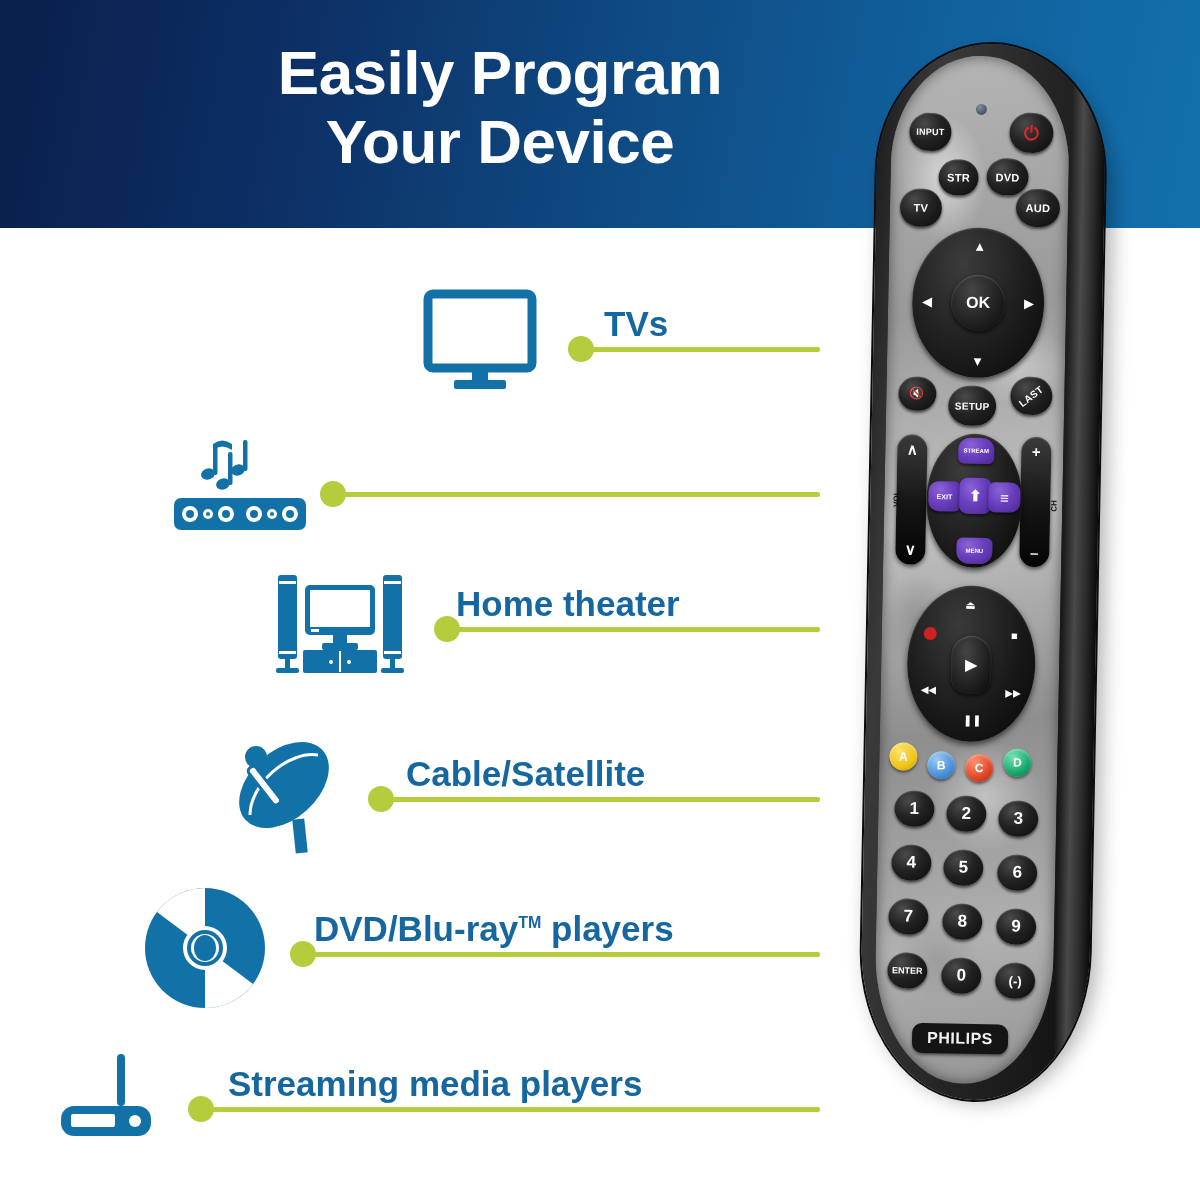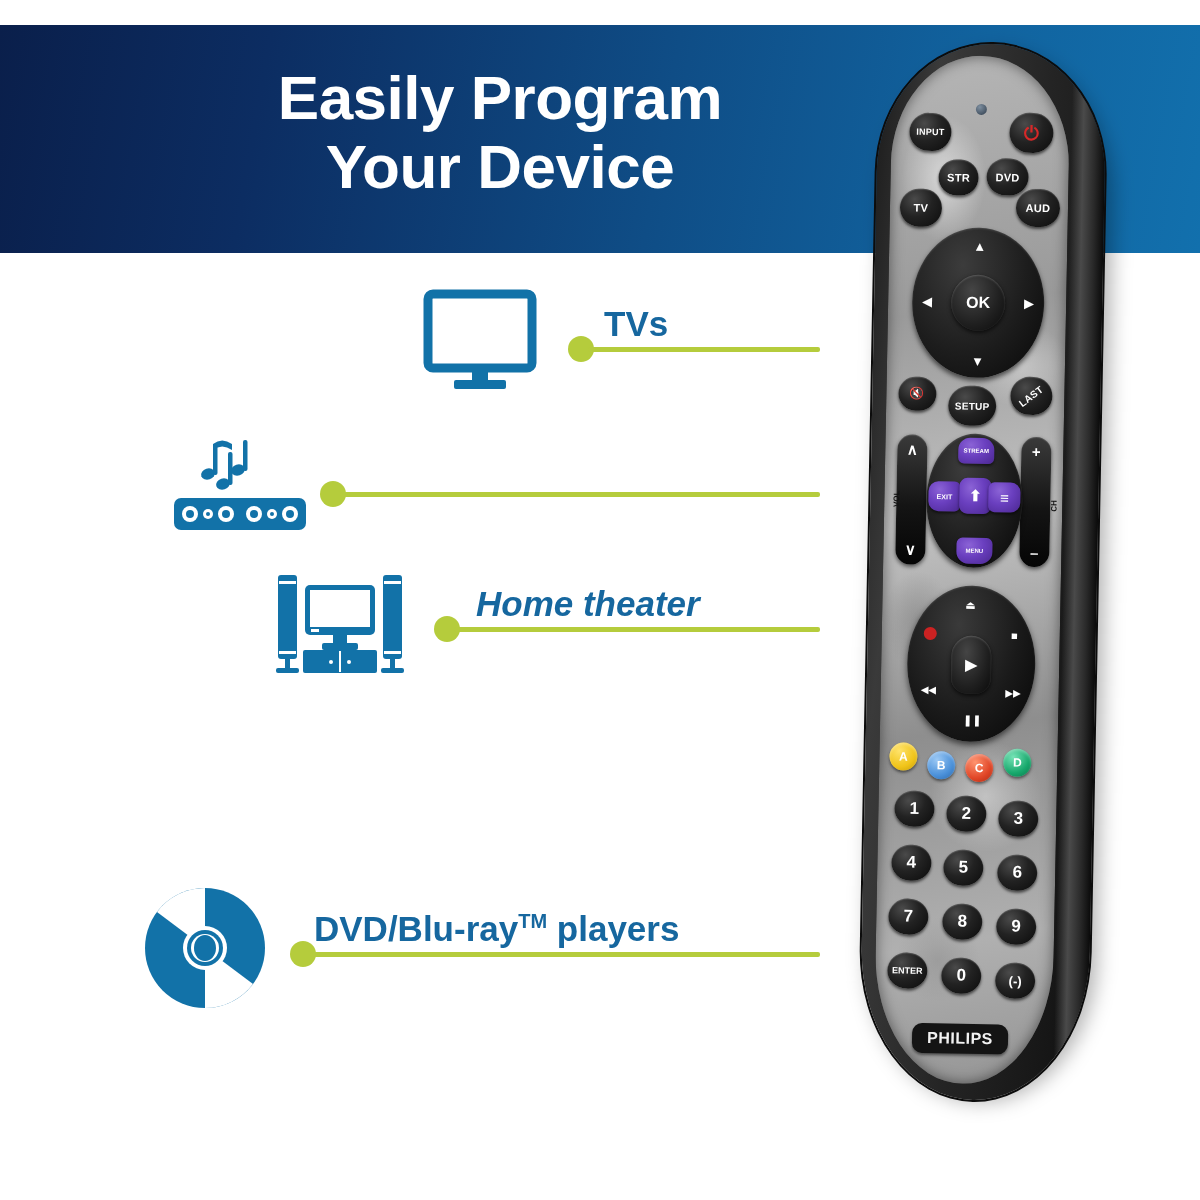--- a/index.html
+++ b/index.html
@@ -9,21 +9,20 @@
     background:#ffffff;
     position:relative;
     overflow:hidden;
   }
 
   
   .header {
     position:absolute; left:0; top:0; width:1200px; height:228px;
     background:linear-gradient(100deg,#0a1f4b 0%, #0c2d62 22%, #0f4d86 55%, #11639f 80%, #1270ad 100%);
     overflow:hidden;
-    margin-top:25px;
   }
   .header-title {
     position:absolute; left:0; top:38px; width:1000px;
     text-align:center;
     color:#ffffff;
     font-size:62px;
     font-weight:bold;
     line-height:1.12;
     letter-spacing:-0.5px;
     white-space:pre-line;
@@ -44,21 +43,21 @@
     white-space:nowrap;
     bottom:74px;
   }
   .feat-line {
     position:absolute; height:5px; background:#b5cc3c; bottom:66px; border-radius:2px;
   }
   .feat-dot {
     position:absolute; width:26px; height:26px; border-radius:50%;
     background:#b5cc3c; bottom:56px;
   }
-  .sup { font-size:20px; vertical-align:super; }
+  .sup { font-size:16px; vertical-align:super; }
 
   
   .remote-wrap { position:absolute; left:845px; top:30px; width:330px; height:1090px; }
   .remote-shadow {
     position:absolute; left:30px; top:22px; width:230px; height:1050px;
     border-radius:118px/150px;
     background:rgba(0,0,0,0.30);
     filter:blur(10px);
     transform:rotate(1.2deg);
   }
@@ -244,41 +243,72 @@
           <rect x="62" y="80" width="36" height="7" rx="2"></rect>
           <rect x="43" y="87" width="74" height="23" rx="2"></rect>
           <rect x="79" y="88" width="2" height="21" fill="#ffffff"></rect>
           <circle cx="71" cy="99" r="2" fill="#ffffff"></circle>
           <circle cx="89" cy="99" r="2" fill="#ffffff"></circle>
         </g>
       </svg>
     </div>
     <div class="feat-dot" style="left:434px;"></div>
     <div class="feat-line" style="left:454px; width:366px;"></div>
-    <div class="feat-label" style="left:476px;font-style:italic;">Home theater</div>
-  </div>
-
+    <div class="feat-label" style="left:456px;">Home theater</div>
+  </div>
+
+  <div class="feature" style="top:490px;">
+    <div class="feat-icon" style="left:190px;">
+      <svg width="140" height="140" viewBox="0 0 140 140">
+        <g fill="#1272a8">
+          <ellipse cx="64" cy="62" rx="52" ry="34" transform="rotate(-42 64 62)"></ellipse>
+          <path d="M30 92 A52 34 -42 0 1 98 32" fill="none" stroke="#ffffff" stroke-width="3"></path>
+          <circle cx="36" cy="34" r="11"></circle>
+          <rect x="40" y="40" width="9" height="46" rx="4" transform="rotate(-38 44 63)" fill="#ffffff" stroke="#1272a8" stroke-width="3"></rect>
+          <rect x="74" y="96" width="12" height="34" transform="rotate(-6 80 113)"></rect>
+        </g>
+      </svg>
+    </div>
+    <div class="feat-dot" style="left:368px;"></div>
+    <div class="feat-line" style="left:388px; width:432px;"></div>
+    <div class="feat-label" style="left:406px;">Cable/Satellite</div>
+  </div>
 
   <div class="feature" style="top:645px;">
     <div class="feat-icon" style="left:105px;">
       <svg width="140" height="140" viewBox="0 0 140 140">
         <circle cx="70" cy="70" r="60" fill="#1272a8"></circle>
         <path d="M70 70 L22 34 A60 60 0 0 1 70 10 Z" fill="#ffffff"></path>
         <path d="M70 70 L118 106 A60 60 0 0 1 70 130 Z" fill="#ffffff"></path>
         <circle cx="70" cy="70" r="22" fill="#ffffff"></circle>
         <circle cx="70" cy="70" r="18" fill="#1272a8"></circle>
         <circle cx="70" cy="70" r="14" fill="#ffffff"></circle>
         <ellipse cx="70" cy="70" rx="11" ry="13" fill="#1272a8"></ellipse>
       </svg>
     </div>
     <div class="feat-dot" style="left:290px;"></div>
     <div class="feat-line" style="left:310px; width:510px;"></div>
     <div class="feat-label" style="left:314px;"><span>DVD/Blu-ray</span><span class="sup">TM</span><span> players</span></div>
   </div>
 
+  <div class="feature" style="top:800px;">
+    <div class="feat-icon" style="left:30px;">
+      <svg width="150" height="110" viewBox="0 0 150 110">
+        <g fill="#1272a8">
+          <rect x="62" y="6" width="8" height="52" rx="4"></rect>
+          <rect x="6" y="58" width="90" height="30" rx="13"></rect>
+          <rect x="16" y="66" width="44" height="13" rx="2" fill="#ffffff"></rect>
+          <circle cx="80" cy="73" r="6" fill="#ffffff"></circle>
+        </g>
+      </svg>
+    </div>
+    <div class="feat-dot" style="left:188px;"></div>
+    <div class="feat-line" style="left:208px; width:612px;"></div>
+    <div class="feat-label" style="left:228px;">Streaming media players</div>
+  </div>
 
 </div>
 
 <div class="remote-wrap">
   <div class="remote-shadow"></div>
   <div class="remote-body">
     <div class="remote-edge-right"></div>
     <div class="remote-face">
 
       <div class="ir-led" style="left:84px; top:48px;"></div>

